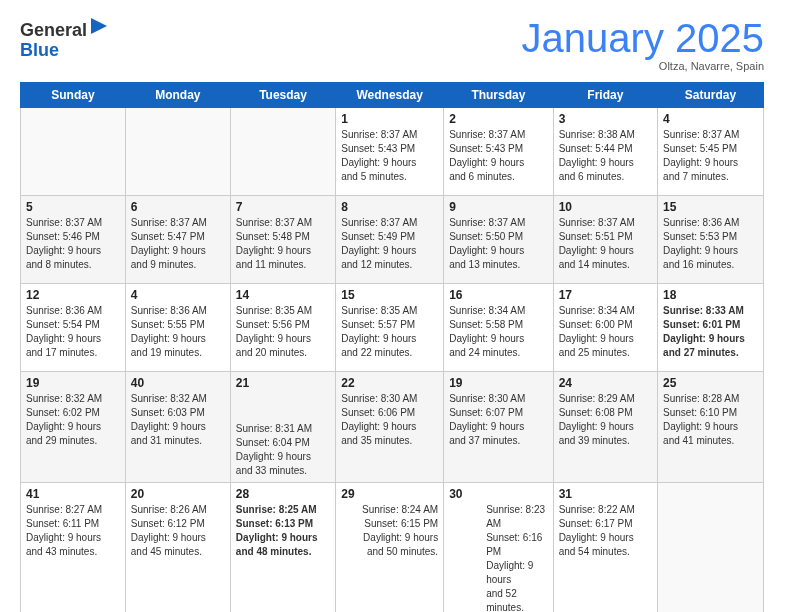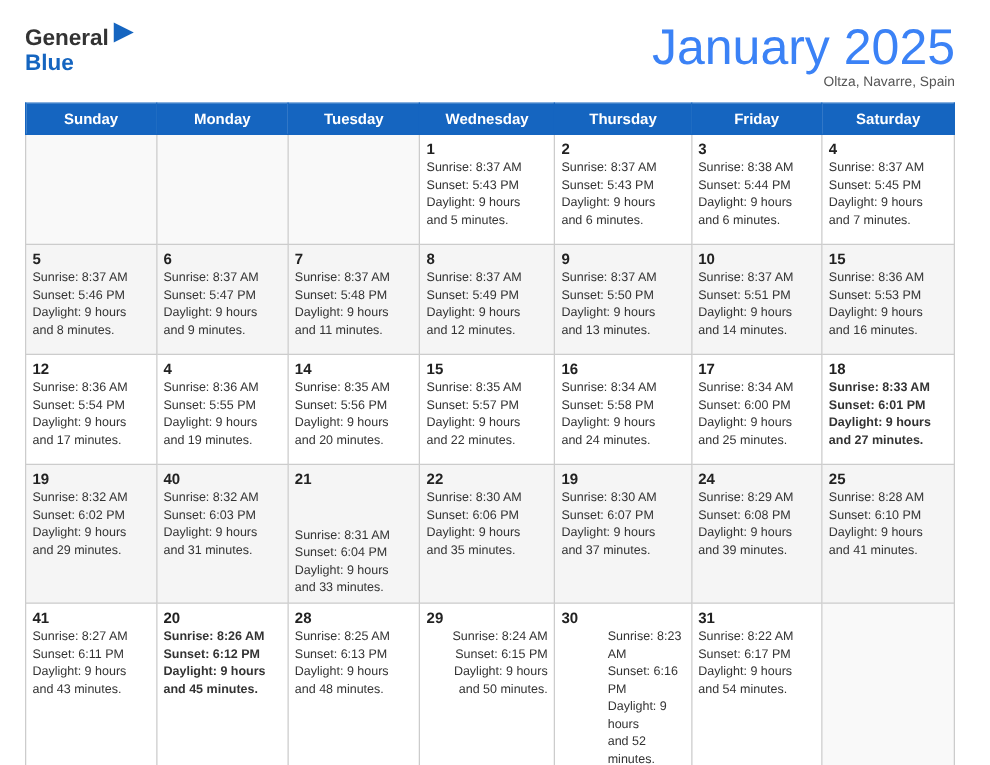--- a/index.html
+++ b/index.html
@@ -318,28 +318,28 @@
         <tr>
           <td>
             <span class="day-num">41</span>
             <div class="day-info" style="white-space: pre-line;">Sunrise: 8:27 AM
 Sunset: 6:11 PM
 Daylight: 9 hours
 and 43 minutes.</div>
           </td>
           <td>
             <span class="day-num">20</span>
-            <div class="day-info" style="white-space: pre-line; font-weight: bold;">Sunrise: 8:26 AM
+            <div class="day-info" style="white-space: pre-line;">Sunrise: 8:26 AM
 Sunset: 6:12 PM
 Daylight: 9 hours
 and 45 minutes.</div>
           </td>
           <td>
             <span class="day-num">28</span>
-            <div class="day-info" style="white-space: pre-line;">Sunrise: 8:25 AM
+            <div class="day-info" style="white-space: pre-line; font-weight: bold;">Sunrise: 8:25 AM
 Sunset: 6:13 PM
 Daylight: 9 hours
 and 48 minutes.</div>
           </td>
           <td>
             <span class="day-num">29</span>
             <div class="day-info" style="white-space: pre-line; text-align: right;">Sunrise: 8:24 AM
 Sunset: 6:15 PM
 Daylight: 9 hours
 and 50 minutes.</div>

